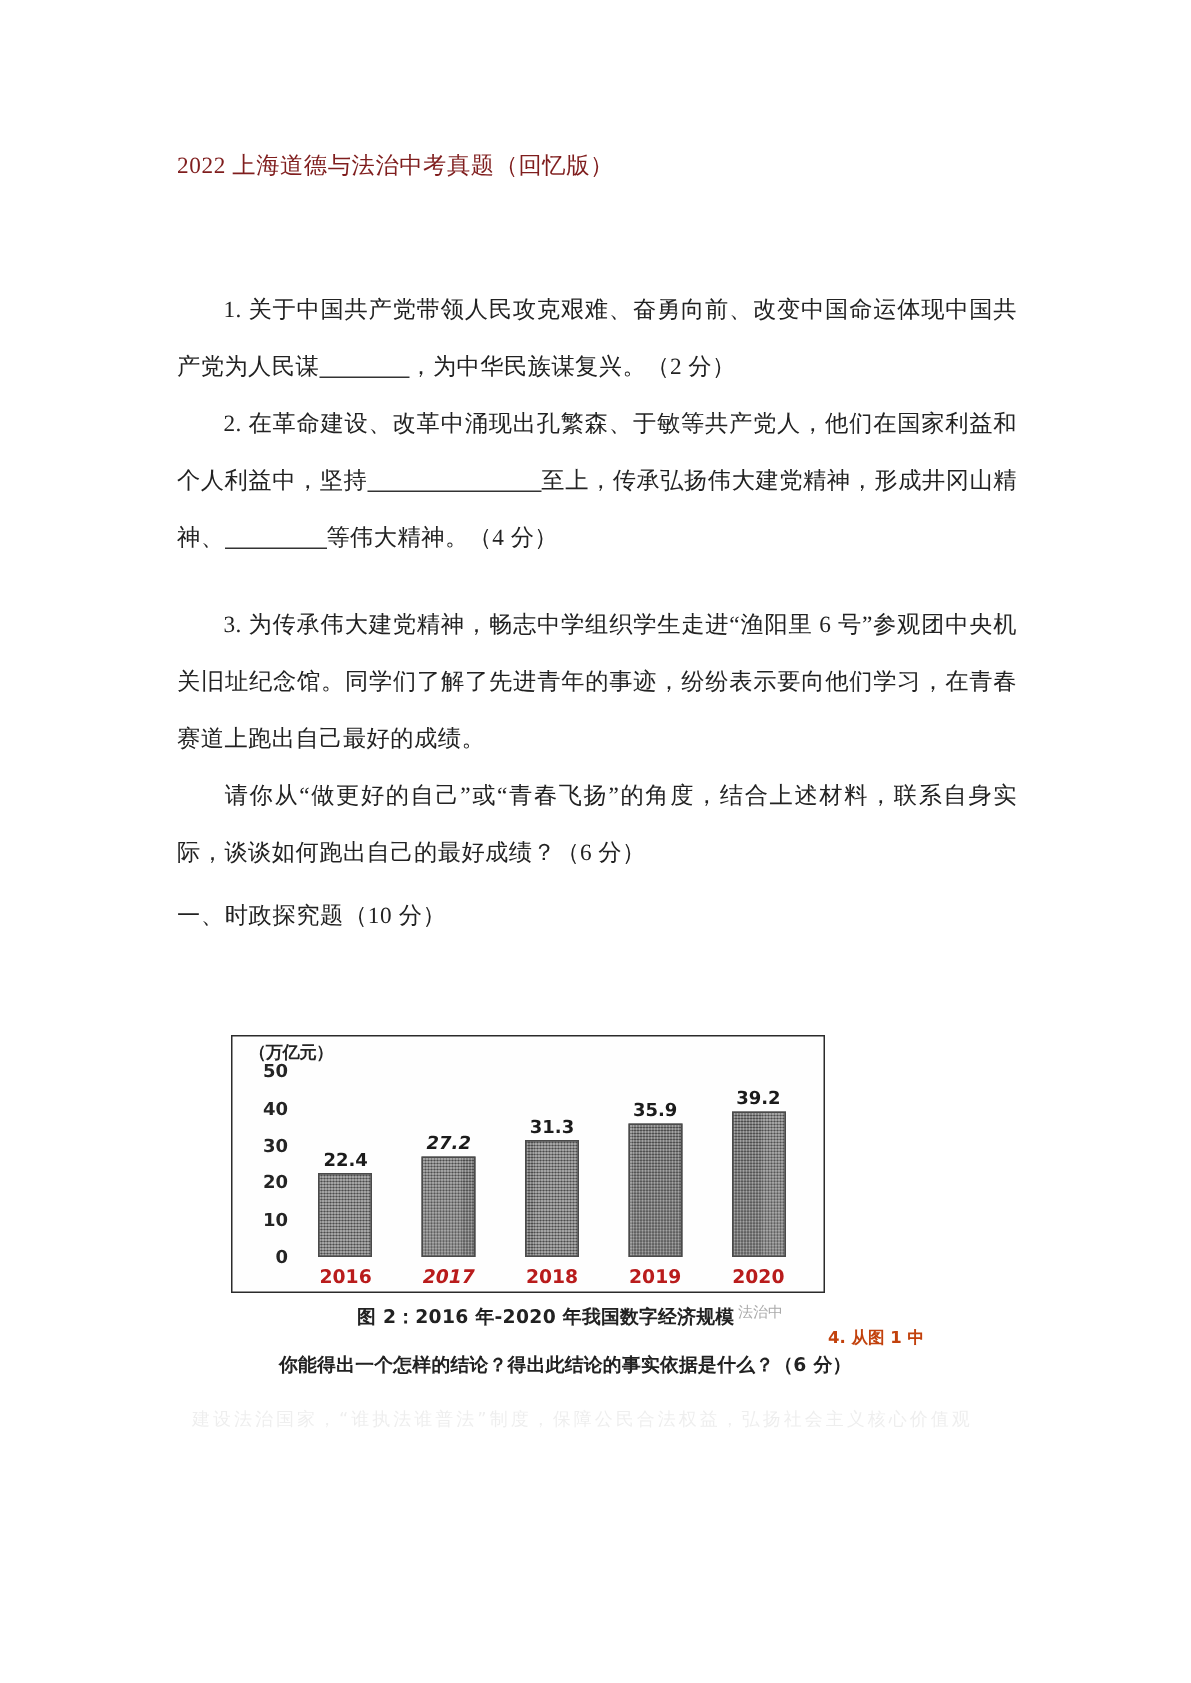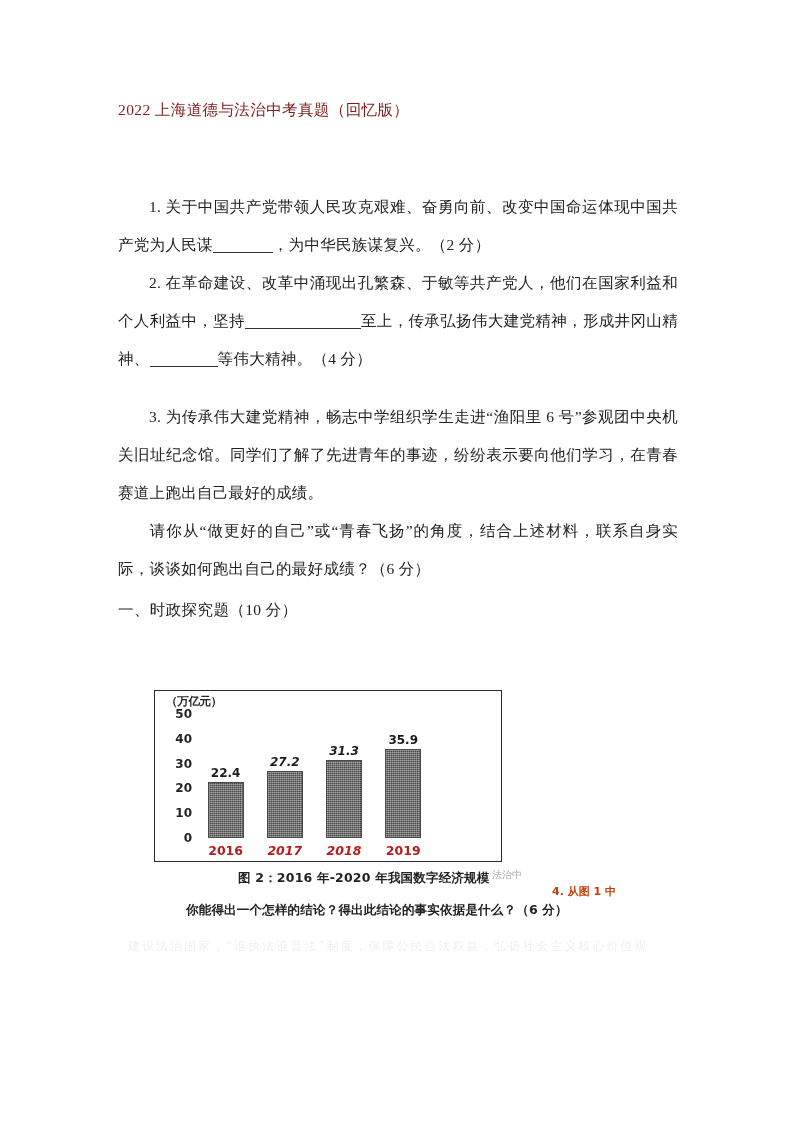--- a/index.html
+++ b/index.html
@@ -63,21 +63,21 @@
   }
   .blank-s { width: 60px; }
   .blank-m { width: 68px; }
   .blank-l { width: 116px; }
 
   
   .chart-figure {
     position: absolute;
     left: 154px;
     top: 690px;
-    width: 348px;
+    width: 396px;
     height: 172px;
     text-align: center;
   }
   .chart-frame {
     position: absolute;
     inset: 0;
     border: 1.6px solid #2b2b2b;
     background: #fefefe;
     box-sizing: border-box;
   }
@@ -254,30 +254,35 @@
         <div class="bar-slot" style="left: 0%; width: 20%;">
           <div class="bar" style="height: 44.8%; background-color: rgb(109, 109, 109);"></div>
           <div class="bar-value" style="bottom: calc(44.8% + 2px);">22.4</div>
           <div class="x-label">2016</div>
         </div>
         <div class="bar-slot" style="left: 20%; width: 20%; font-style: italic;">
           <div class="bar" style="height: 54.4%; background-color: rgb(109, 109, 109);"></div>
           <div class="bar-value" style="bottom: calc(54.4% + 2px);">27.2</div>
           <div class="x-label">2017</div>
         </div>
-        <div class="bar-slot" style="left: 40%; width: 20%; font-style: italic;">
+        <div class="bar-slot" style="left: 40%; width: 20%;">
           <div class="bar" style="height: 62.6%; background-color: rgb(109, 109, 109);"></div>
           <div class="bar-value" style="bottom: calc(62.6% + 2px);">31.3</div>
           <div class="x-label">2018</div>
         </div>
         <div class="bar-slot" style="left: 60%; width: 20%;">
           <div class="bar" style="height: 71.8%; background-color: rgb(109, 109, 109);"></div>
           <div class="bar-value" style="bottom: calc(71.8% + 2px);">35.9</div>
           <div class="x-label">2019</div>
         </div>
+        <div class="bar-slot" style="left: 80%; width: 20%;">
+          <div class="bar" style="height: 78.4%; background-color: rgb(109, 109, 109);"></div>
+          <div class="bar-value" style="bottom: calc(78.4% + 2px);">39.2</div>
+          <div class="x-label">2020</div>
+        </div>
       </div>
   </div>
 
   <div class="chart-caption">图 2：2016 年-2020 年我国数字经济规模</div>
   <div class="caption-mark">法治中</div>
 
   <div class="q4-head">4. 从图 1 中</div>
   <div class="q4-body">你能得出一个怎样的结论？得出此结论的事实依据是什么？（6 分）</div>
 
   <div class="ghost-line">建设法治国家，“谁执法谁普法”制度，保障公民合法权益，弘扬社会主义核心价值观</div>

